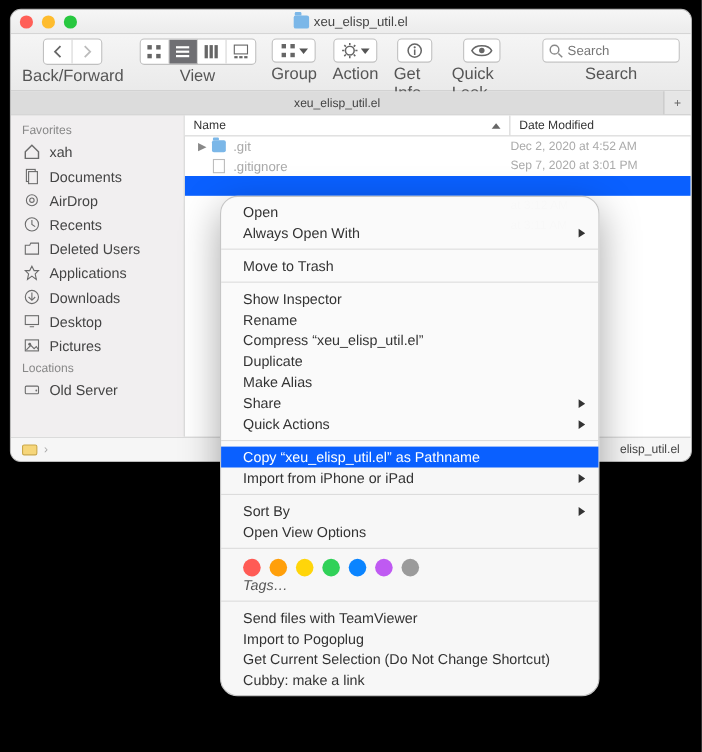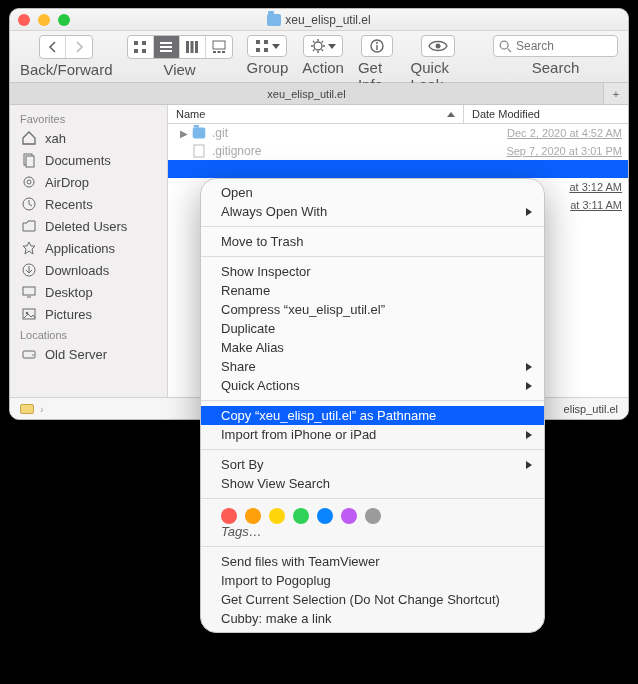--- a/index.html
+++ b/index.html
@@ -54,21 +54,21 @@
   .main{flex:1; display:flex; flex-direction:column;}
   .columns{display:flex; background:#fff; border-bottom:1px solid #d4d4d4; font-size:11px; color:#333;}
   .col-name{flex:1; padding:3px 8px; display:flex; align-items:center; justify-content:space-between; border-right:1px solid #d4d4d4;}
   .col-date{width:164px; padding:3px 8px;}
   .sort-up{width:0;height:0;border-left:4px solid transparent;border-right:4px solid transparent;border-bottom:5px solid #666;}
   .files{flex:1; overflow:hidden; font-size:12px;}
   .frow{display:flex; align-items:center; height:18px; padding-left:12px;}
   .frow .disclose{width:10px; color:#888; font-size:10px;}
   .frow .ic{width:18px; display:flex; justify-content:center;}
   .frow .fname{flex:1; padding-left:4px; color:#999;}
-  .frow .fdate{width:164px; color:#999; font-size:11px; padding-right:6px; text-align:right;text-decoration:underline;}
+  .frow .fdate{width:164px; color:#999; font-size:11px; padding-right:6px; text-align:left;}
   .frow.dim .fname,.frow.dim .fdate{color:#aaa;}
   .blank-sel{height:18px; background:#0a60ff; margin-right:0; display:flex;}
   .blank-sel .right{margin-left:auto; width:80px; color:#fff; font-size:11px; display:flex; align-items:center; padding-right:6px;margin-top:28px;}
   .frow.normal .fname{color:#333;}
   .frow.normal .fdate{color:#555;}
   
   .pathbar{height:22px; border-top:1px solid #d4d4d4; background:#f6f6f6; display:flex; align-items:center; padding:0 10px; gap:6px; color:#444; font-size:11px;}
   .pb-sep{color:#aaa;}
   .drive-ic{width:14px;height:10px; background:#f6d67a; border:1px solid #caa84a; border-radius:2px; display:inline-block;}
   
@@ -420,21 +420,21 @@
         <span>Copy “xeu_elisp_util.el” as Pathname</span>
       </div>
   <div class="cm-item sub">
         <span>Import from iPhone or iPad</span>
       </div>
   <div class="cm-sep"></div>
   <div class="cm-item sub">
         <span>Sort By</span>
       </div>
   <div class="cm-item">
-        <span>Show View Search</span>
+        <span>Open View Options</span>
       </div>
   <div class="cm-sep"></div>
   <div class="tag-row">
     <div class="tag-dot tag-red"></div>
     <div class="tag-dot tag-orange"></div>
     <div class="tag-dot tag-yellow"></div>
     <div class="tag-dot tag-green"></div>
     <div class="tag-dot tag-blue"></div>
     <div class="tag-dot tag-purple"></div>
     <div class="tag-dot tag-gray"></div>

